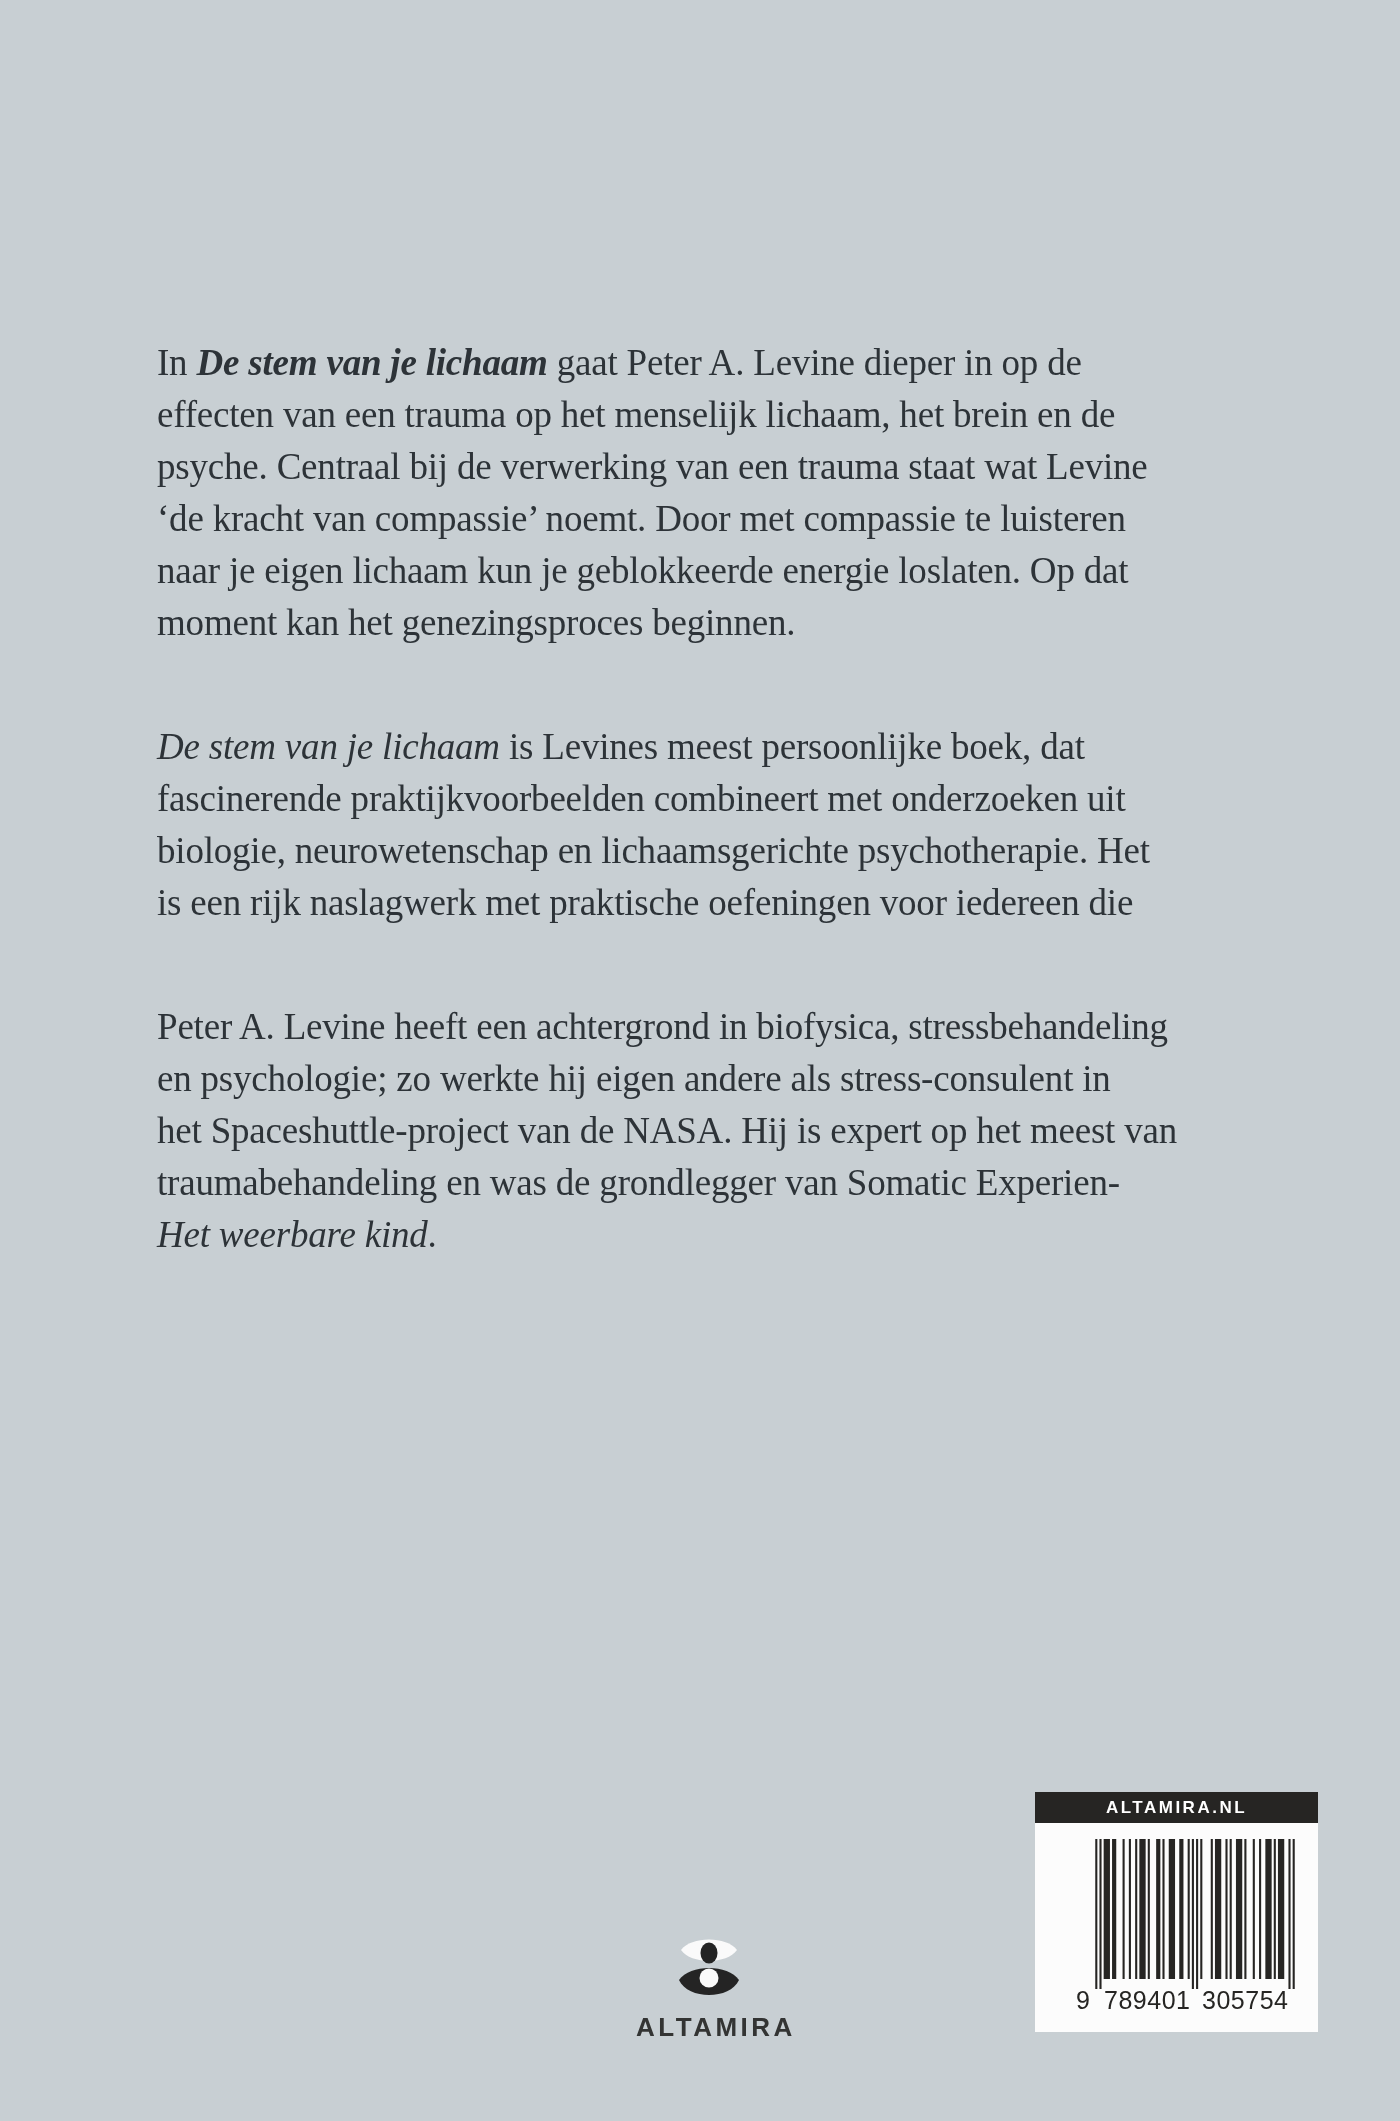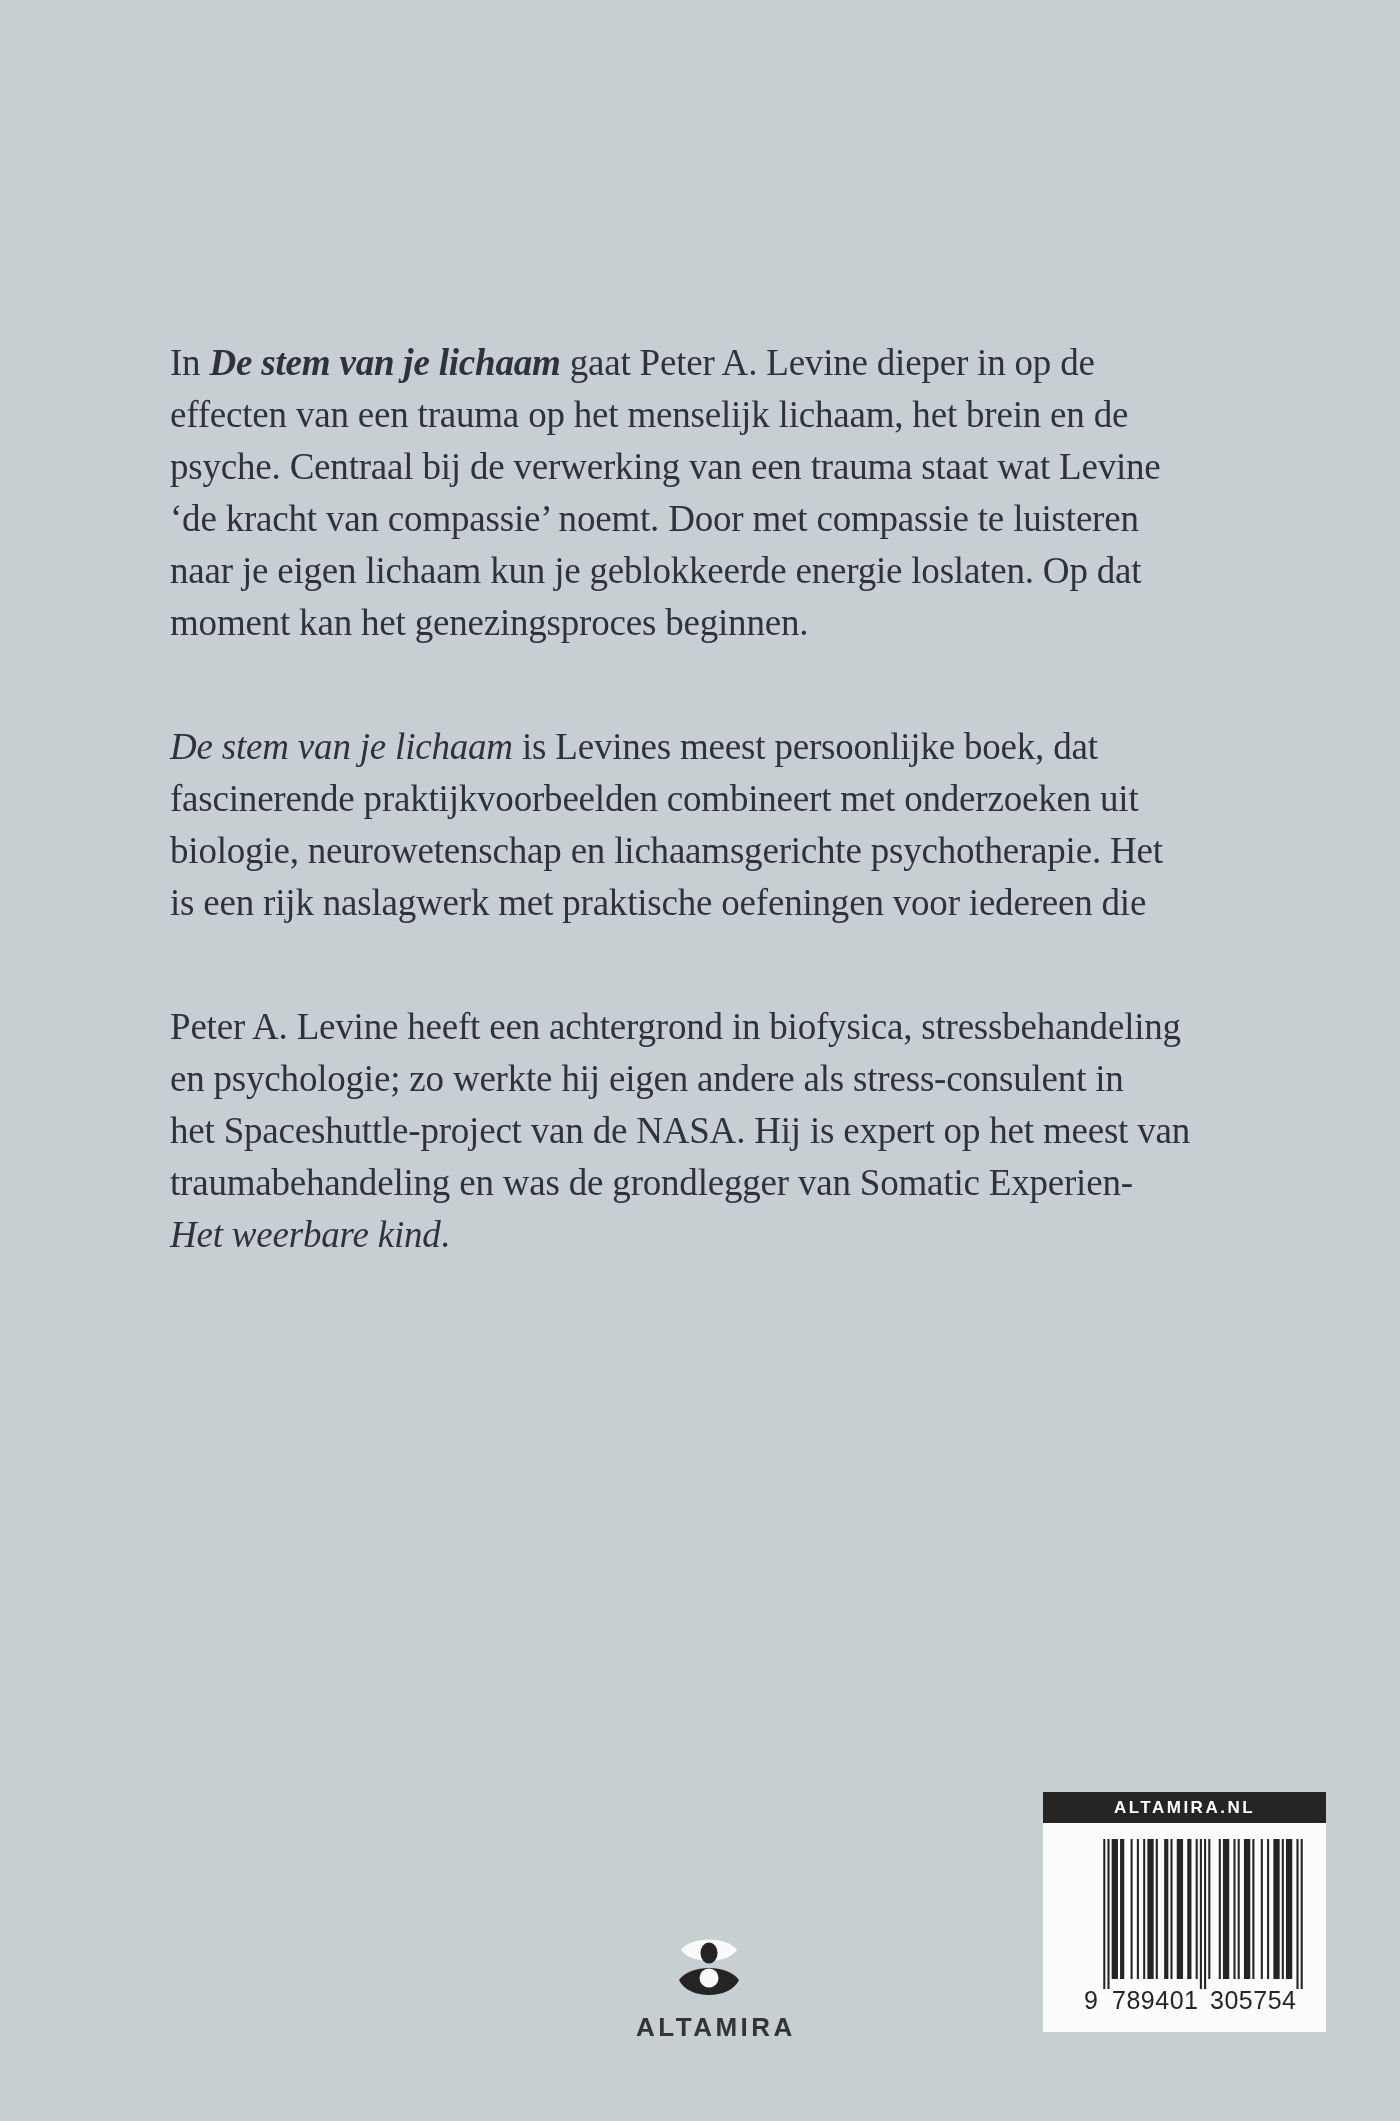--- a/index.html
+++ b/index.html
@@ -8,21 +8,21 @@
     background: #c8cfd3;
     font-family: "Liberation Serif", serif;
     position: relative;
     overflow: hidden;
   }
   .cover { position: absolute; inset: 0; }
 
   
   .blurb {
     position: absolute;
-    left: 170px; top: 337px;
+    left: 157px; top: 337px;
     width: 1130px;
     color: #2d3338;
     font-size: 37px;
     letter-spacing: -0.2px;
     font-family: Liberation Serif, serif;
   }
   .para + .para { margin-top: 72px; }
   .line { height: 52px; line-height: 52px; white-space: nowrap; }
   .seg-i  { font-style: italic; }
   .seg-bi { font-style: italic; font-weight: bold; }
@@ -43,21 +43,20 @@
     color: #333433;
     white-space: nowrap;
   }
 
   
   .barcode-box {
     position: absolute;
     left: 1035px; top: 1792px;
     width: 283px; height: 240px;
     background: #fcfcfc;
-    margin-left: 8px;
   }
   .barcode-header {
     height: 31px;
     background: #262523;
     color: #ffffff;
     font-family: "Liberation Sans", sans-serif;
     font-weight: bold;
     font-size: 17px;
     letter-spacing: 2.5px;
     text-align: center;

